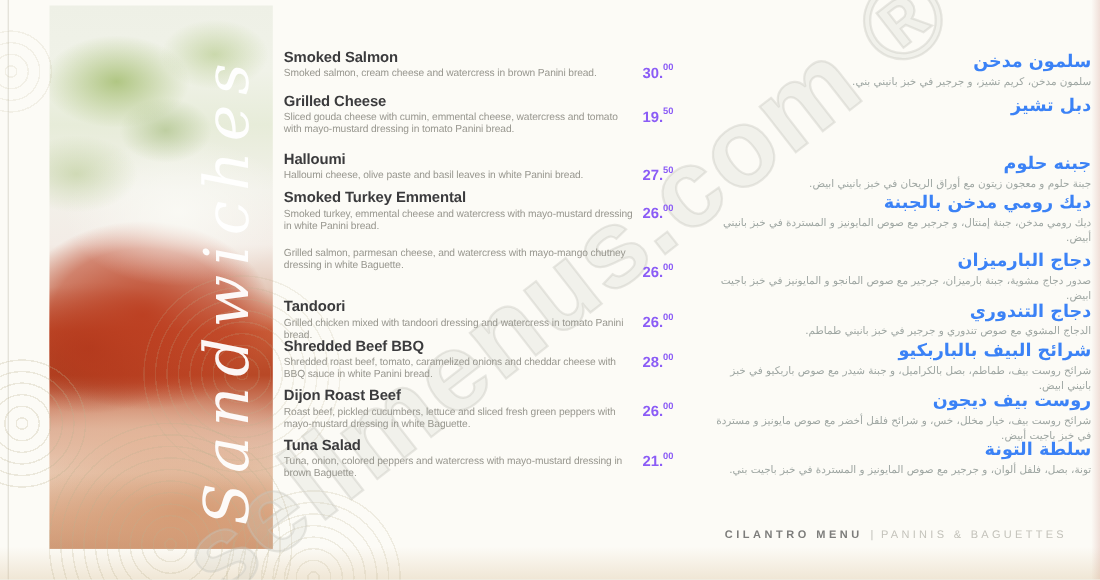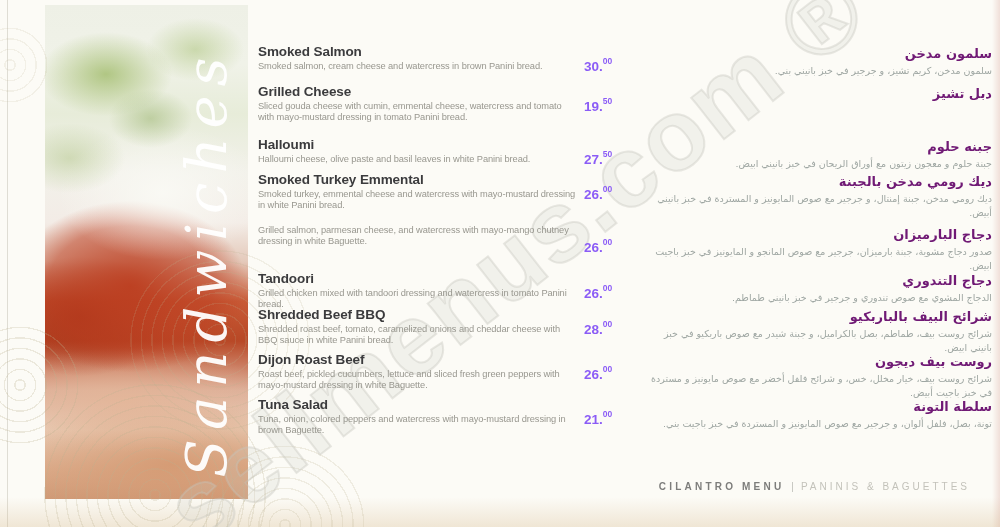--- a/index.html
+++ b/index.html
@@ -51,21 +51,21 @@
     white-space:nowrap;pointer-events:none;
   }
   
   .row{position:absolute;left:258px;width:734px;z-index:5;}
   .eng{position:absolute;left:0;top:0;width:322px;}
   .iname{font-size:13.5px;font-weight:bold;color:#3b3b3d;letter-spacing:-.1px;margin-bottom:2px;}
   .idesc{font-size:9.3px;color:#98978f;line-height:11.2px;letter-spacing:-.1px;}
   .price{position:absolute;left:326px;top:13px;width:62px;font-size:13.5px;font-weight:bold;color:#8b5cf6;}
   .price sup{font-size:8.5px;position:relative;top:-1px;}
   .ar{position:absolute;right:0;top:2px;width:345px;direction:rtl;text-align:right;font-family:"DejaVu Sans",sans-serif;}
-  .aname{font-size:13px;font-weight:bold;color:#701a75;margin-bottom:3px;}
+  .aname{font-size:16px;font-weight:bold;color:#3b82f6;margin-bottom:3px;}
   .adesc{font-size:9.5px;color:#9ea6a2;line-height:13.5px;text-align:right;}
   
   .footer{position:absolute;right:30px;top:481px;z-index:5;font-size:10px;white-space:nowrap;}
   .footer .brand{font-weight:bold;color:#7d7d7b;letter-spacing:3.2px;}
   .footer .sep{color:#bfbfb8;padding:0 7px;font-weight:normal;}
   .footer .section{color:#c3c2ba;letter-spacing:3px;}
 </style>
 </head>
 <body>
 

